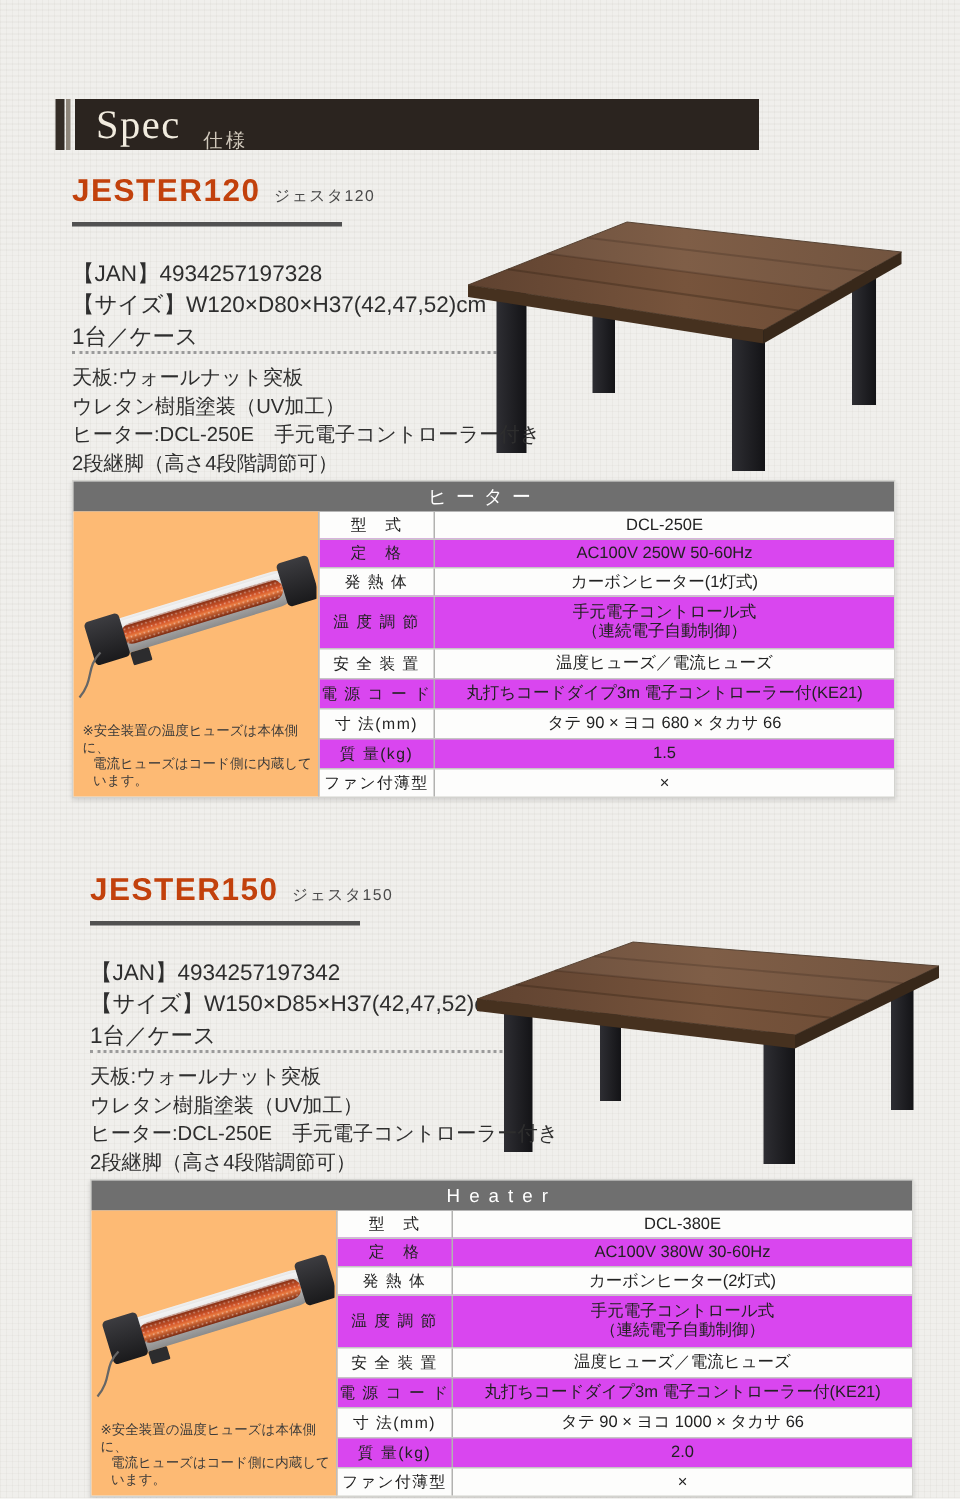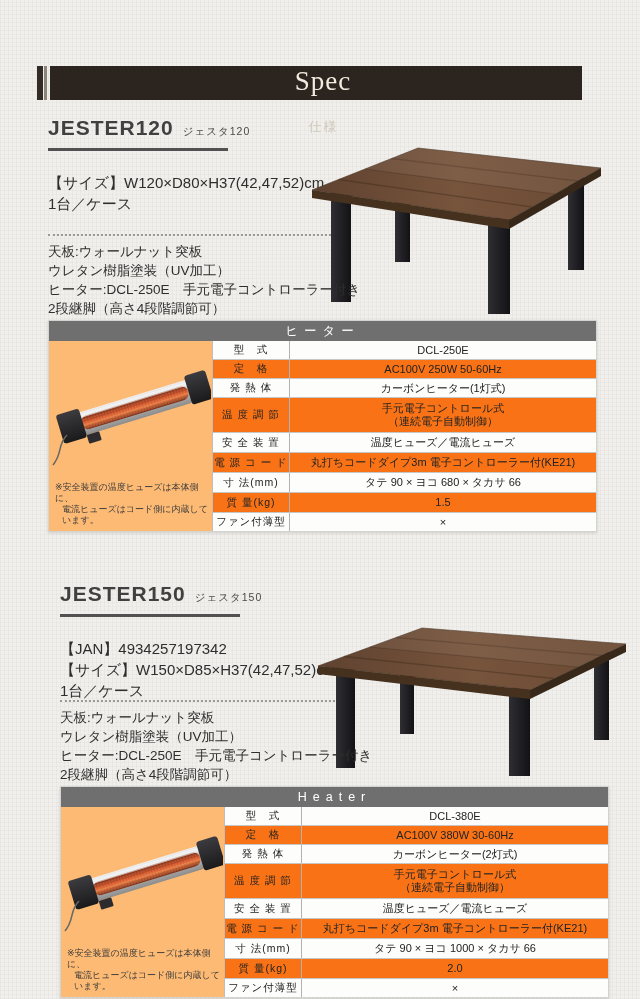--- a/index.html
+++ b/index.html
@@ -10,52 +10,52 @@
   }
   .page::before{
     content:"";position:absolute;inset:0;pointer-events:none;
     background-image:
       repeating-linear-gradient(90deg, rgba(120,112,96,.05) 0 1px, transparent 1px 4px),
       repeating-linear-gradient(0deg, rgba(120,112,96,.045) 0 1px, transparent 1px 4px);
   }
   
   .accent-a{position:absolute;left:37px;top:66px;width:6px;height:34px;background:#332c26;}
   .accent-b{position:absolute;left:44px;top:66px;width:3px;height:34px;background:#8d857a;}
-  .spec-bar{position:absolute;left:50px;top:66px;width:532px;height:34px;background:#2b241f;
-    display:flex;align-items:center;flex-direction:column;}
+  .spec-bar{position:absolute;left:50px;top:66px;width:456px;height:34px;background:#2b241f;
+    display:flex;align-items:center;}
   .spec-en{font-family:"Liberation Serif","DejaVu Serif",serif;font-size:27px;color:#f2ecdf;
     margin-left:14px;letter-spacing:1px;line-height:30px;}
   .spec-jp{font-size:13px;color:#cfc7ba;margin-left:15px;margin-top:22px;letter-spacing:2px;}
   
   .section{position:absolute;left:0;width:640px;height:436px;}
   #sec0{top:116px;} #sec1{top:582px;margin-left:12px;}
   .ptitle-wrap{position:absolute;left:48px;top:0;width:180px;padding-bottom:8px;
     border-bottom:3px solid #515151;white-space:nowrap;}
-  .ptitle{font-size:21px;font-weight:600;letter-spacing:1px;color:#404040;}
+  .ptitle{font-size:21px;font-weight:600;letter-spacing:1px;color:#c2410c;}
   .pkana{font-size:10.5px;color:#4a4a4a;margin-left:9px;letter-spacing:1px;}
   .info{position:absolute;left:48px;top:56px;font-size:15px;line-height:21px;color:#2e2e2e;}
   .dotted{position:absolute;left:48px;top:118px;width:287px;border-top:2px dotted #9a9a9a;}
   .features{position:absolute;left:48px;top:126px;font-size:13.5px;line-height:19px;color:#2e2e2e;z-index:1;}
   .table-photo{position:absolute;z-index:0;}
   #sec0 .table-photo{left:298px;top:16px;}
   #sec1 .table-photo{left:294px;top:34px;}
   
   .spec-box{position:absolute;left:48px;top:204px;width:547px;background:#fdfdfc;
     border:1px solid #d3d3cf;box-shadow:0 1px 3px rgba(0,0,0,.14);}
   .spec-head{height:20px;background:#6f6f6f;color:#ffffff;text-align:center;
     font-size:12.5px;line-height:20px;letter-spacing:6px;}
   .spec-body{display:flex;}
   .img-cell{width:163px;border-right:1px solid #bdbdbd;position:relative;background:#fdba74;}
   .heater-svg{position:absolute;left:2px;top:6px;}
   .img-note{position:absolute;left:6px;bottom:5px;font-size:9px;line-height:11px;color:#3a3a3a;}
   .img-note .indent{padding-left:7px;}
   .rows{flex:1;}
   .spec-row{display:flex;}
   .spec-row + .spec-row{border-top:1px solid #c6c6c4;}
-  .spec-row.alt{background:#f97316;justify-content:flex-end;}
+  .spec-row.alt{background:#d946ef;justify-content:flex-end;}
   .h18{height:18px;} .h19{height:19px;} .h34{height:34px;}
   .cl{width:76px;border-right:1px solid #b2b2b0;display:flex;align-items:center;
     justify-content:center;font-size:10.5px;color:#222;letter-spacing:1px;white-space:nowrap;}
   .cv{flex:1;display:flex;align-items:center;justify-content:center;font-size:11px;
     color:#222;text-align:center;white-space:pre-line;line-height:13px;}
 </style>
 </head>
 <body>
 
 <div class="page">
@@ -65,20 +65,21 @@
   <div class="spec-bar">
     <span class="spec-en">Spec</span>
     <span class="spec-jp">仕様</span>
   </div>
 
   <section class="section" id="sec0">
     <div class="ptitle-wrap">
       <span class="ptitle">JESTER120</span><span class="pkana">ジェスタ120</span>
     </div>
     <div class="info">
+      <div>【JAN】4934257197328</div>
       <div>【サイズ】W120×D80×H37(42,47,52)cm</div>
       <div>1台／ケース</div>
     </div>
     <div class="dotted"></div>
     <div class="features">
       <div>天板:ウォールナット突板</div>
       <div>ウレタン樹脂塗装（UV加工）</div>
       <div>ヒーター:DCL-250E　手元電子コントローラー付き</div>
       <div>2段継脚（高さ4段階調節可）</div>
     </div>

